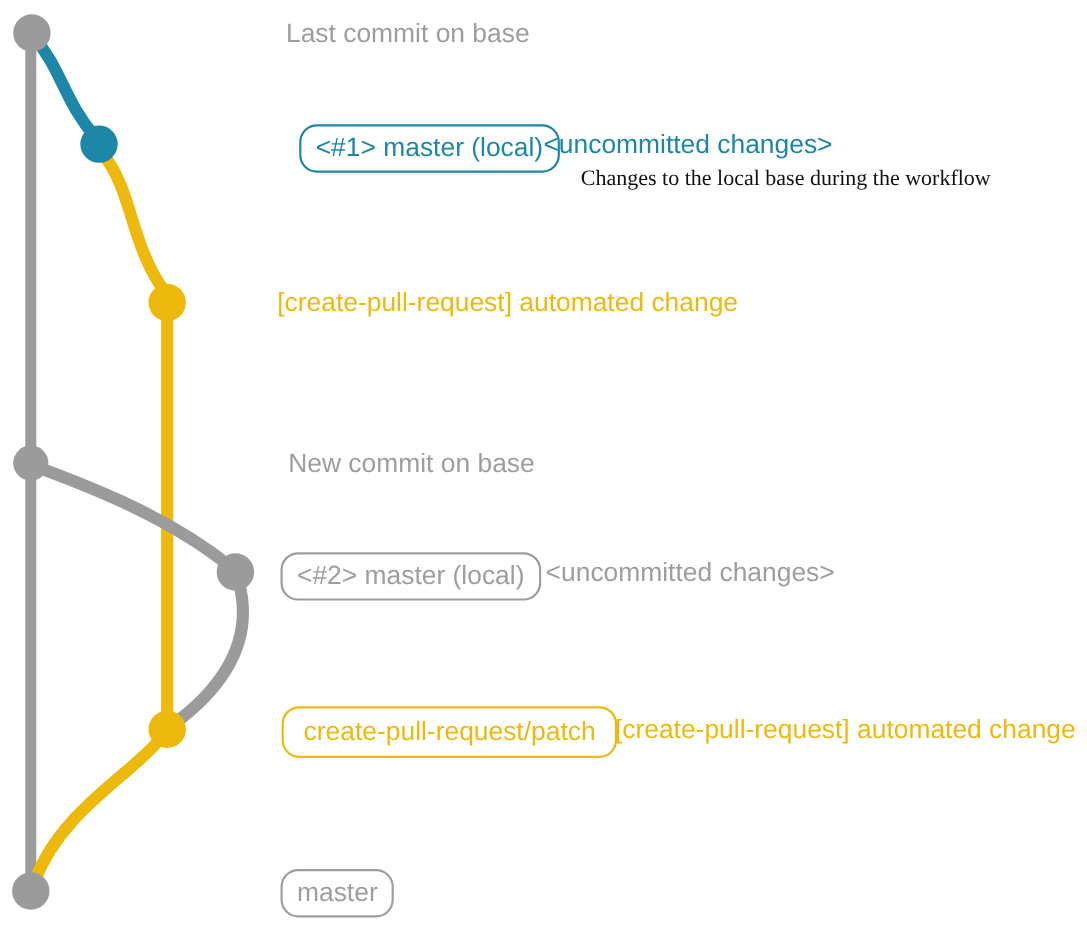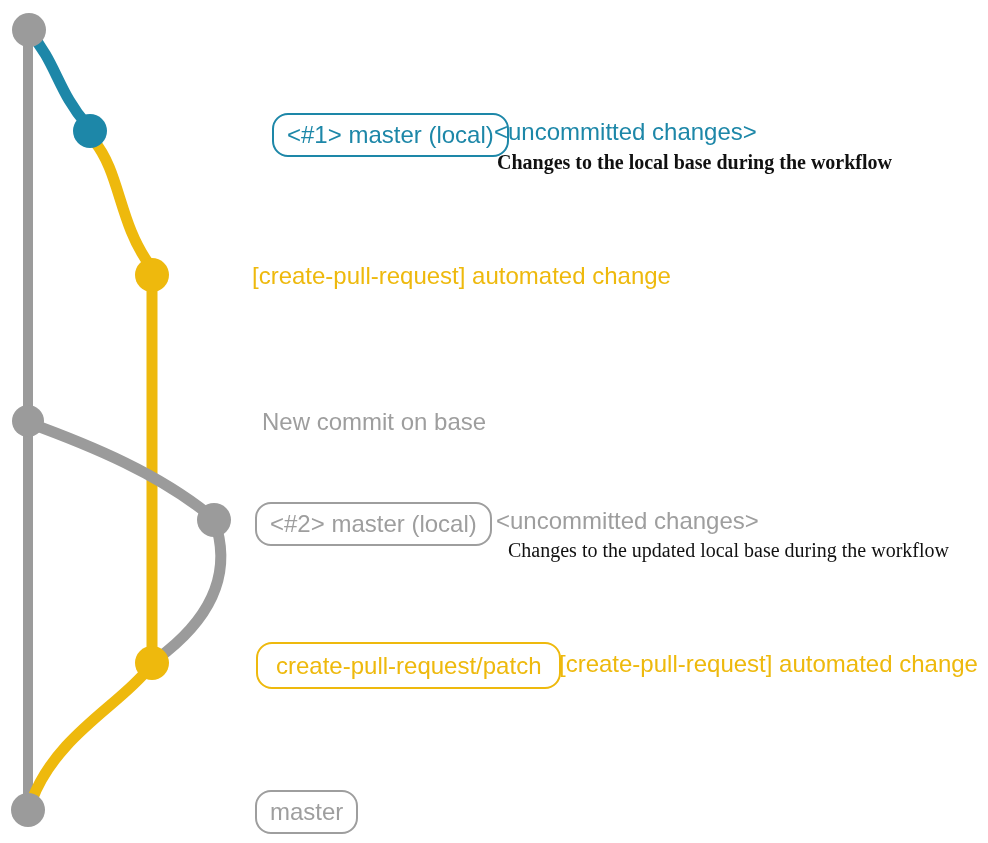--- a/index.html
+++ b/index.html
@@ -51,31 +51,31 @@
       <path d="M 217 529 C 229 573, 214 617, 157 659" stroke="#9b9b9b" stroke-width="11" fill="none" stroke-linecap="round"></path>
       <circle cx="29" cy="30" r="17" fill="#9b9b9b"></circle>
       <circle cx="90" cy="131" r="17" fill="#1d87a8"></circle>
       <circle cx="152" cy="275" r="17" fill="#eeb90d"></circle>
       <circle cx="28" cy="421" r="16" fill="#9b9b9b"></circle>
       <circle cx="214" cy="520" r="17" fill="#9b9b9b"></circle>
       <circle cx="152" cy="663" r="17" fill="#eeb90d"></circle>
       <circle cx="28" cy="810" r="17" fill="#9b9b9b"></circle>
     </svg>
 
+  <div class="txt sans-label" style="left:260px;top:17px;">Last commit on base</div>
 
   <div class="badge blue h40" style="left:272px;top:113px;">&lt;#1&gt; master (local)</div>
   <div class="txt sans-label blue" style="left:494px;top:118px;">&lt;uncommitted changes&gt;</div>
-  <div class="serif-note" style="left:497px;top:150px;font-weight:bold;">Changes to the local base during the workflow</div>
+  <div class="serif-note" style="left:528px;top:150px;">Changes to the local base during the workflow</div>
 
   <div class="txt sans-label yellow" style="left:252px;top:262px;">[create-pull-request] automated change</div>
 
   <div class="txt sans-label" style="left:262px;top:408px;">New commit on base</div>
 
   <div class="badge gray h40" style="left:255px;top:502px;">&lt;#2&gt; master (local)</div>
   <div class="txt sans-label" style="left:496px;top:507px;">&lt;uncommitted changes&gt;</div>
-  <div class="serif-note" style="left:508px;top:538px;">Changes to the updated local base during the workflow</div>
 
   <div class="badge yellow h43" style="left:256px;top:642px;padding:0 18px;">create-pull-request/patch</div>
   <div class="txt sans-label yellow" style="left:559px;top:650px;">[create-pull-request] automated change</div>
 
   <div class="badge gray h40" style="left:255px;top:790px;">master</div>
 
 </div>
 
 </body></html>

